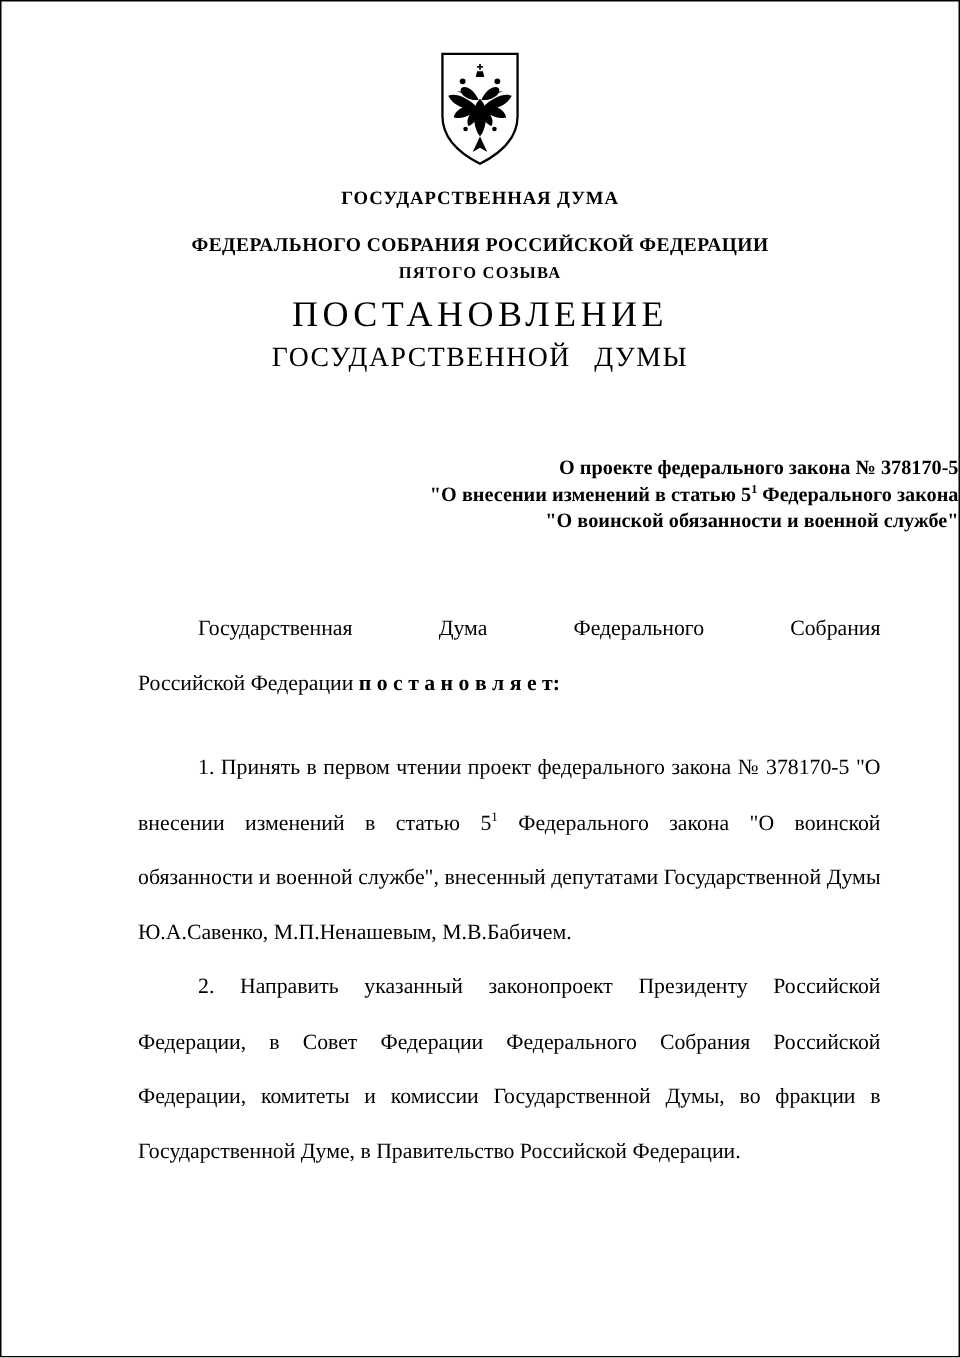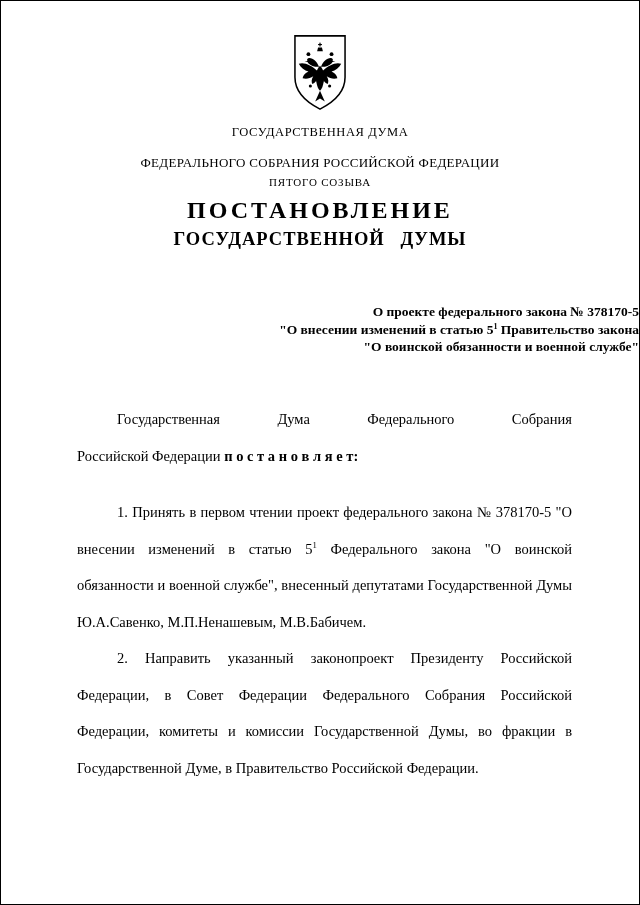--- a/index.html
+++ b/index.html
@@ -23,51 +23,51 @@
     width: 58px;
     height: 79px;
   }
   .emblem svg { width: 100%; height: 100%; display: block; }
 
   .header {
     position: absolute;
     top: 124px;
     left: 0; right: 0;
     text-align: center;
-    font-weight: normal;
+    font-weight: bold;
   }
   .header .h1 { font-size: 12.5px; letter-spacing: 0.6px; }
   .header .h2 { font-size: 13px;   letter-spacing: 0.3px; margin-top: 15px; }
   .header .h3 { font-size: 11px;   letter-spacing: 0.8px; margin-top: 5px; }
 
   .title {
     position: absolute;
     top: 196px;
     left: 0; right: 0;
     text-align: center;
-    font-weight: bold;
+    font-weight: normal;
   }
   .title .t1 { font-size: 24px;   letter-spacing: 3px; }
   .title .t2 { font-size: 18.5px; letter-spacing: 1px; word-spacing: 10px; margin-top: 5px; text-align: center; }
 
   .subject {
     position: absolute;
     top: 302px;
     left: 0; right: 0;
     text-align: right;
     font-weight: bold;
     font-size: 13.5px;
     line-height: 17.5px;
   }
   sup { font-size: 60%; vertical-align: super; line-height: 0; }
 
   .docbody {
     position: absolute;
     top: 400px;
-    left: 76px;
+    left: 91px;
     width: 495px;
     font-size: 14.5px;
     line-height: 36.5px;
     text-align: justify;
   }
   .intro { margin-bottom: 20px; }
   .intro-l1 { text-indent: 40px; text-align: justify; text-align-last: justify; }
   .intro-l2 { text-align: left; }
   .intro-l2 .verb { font-weight: bold; text-align: center; }
   .para { text-indent: 40px; margin: 0; }
@@ -105,21 +105,21 @@
   </div>
 
   <div class="title">
     <div class="t1">ПОСТАНОВЛЕНИЕ</div>
     <div class="t2">ГОСУДАРСТВЕННОЙ ДУМЫ</div>
   </div>
 
   <div class="subject">
     <div>О проекте федерального закона № 378170-5</div>
     <div>
-      <span>"О внесении изменений в статью 5</span><sup>1</sup><span> Правительство закона</span>
+      <span>"О внесении изменений в статью 5</span><sup>1</sup><span> Федерального закона</span>
     </div>
     <div>"О воинской обязанности и военной службе"</div>
   </div>
 
   <div class="docbody">
     <div class="intro">
       <div class="intro-l1">Государственная Дума Федерального Собрания</div>
       <div class="intro-l2">
         <span>Российской Федерации </span><span class="verb">п о с т а н о в л я е т:</span>
       </div>

